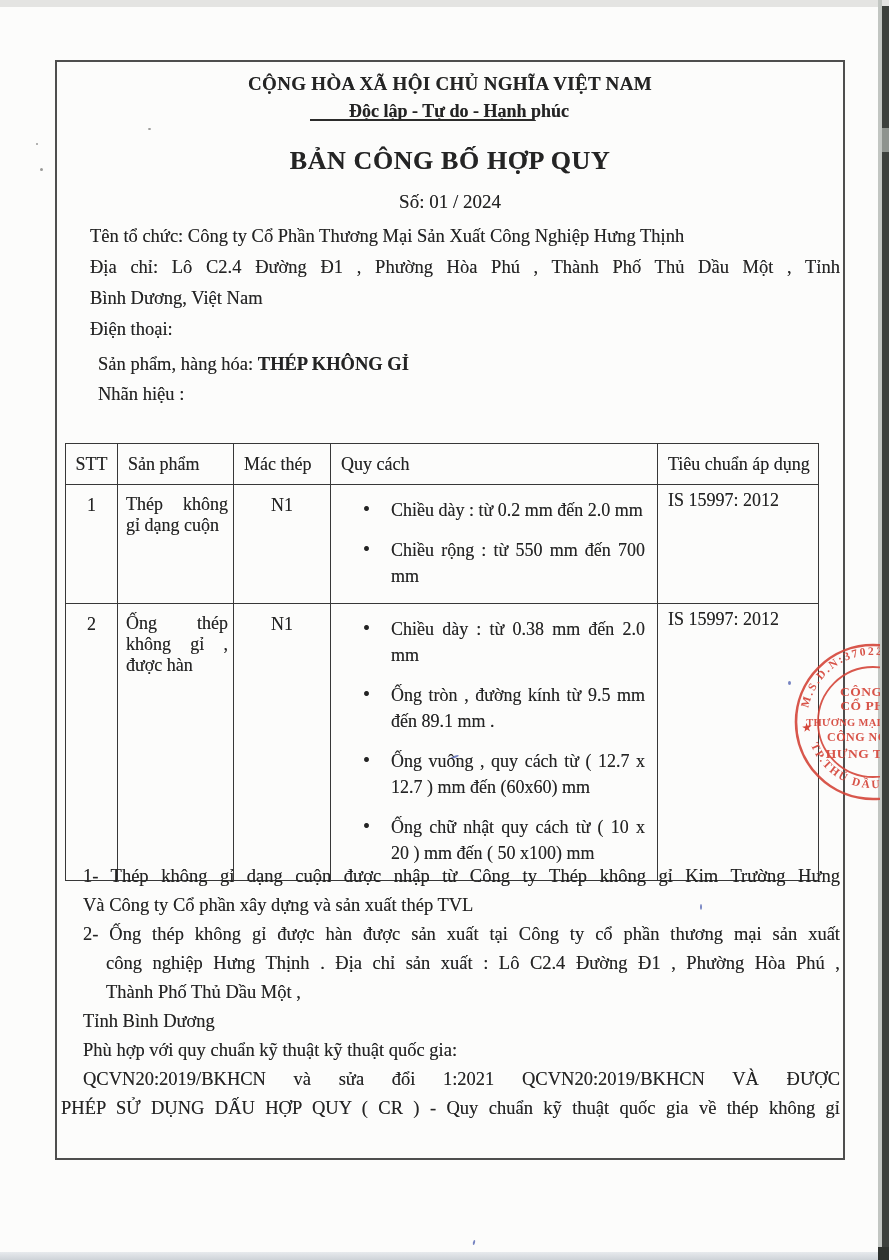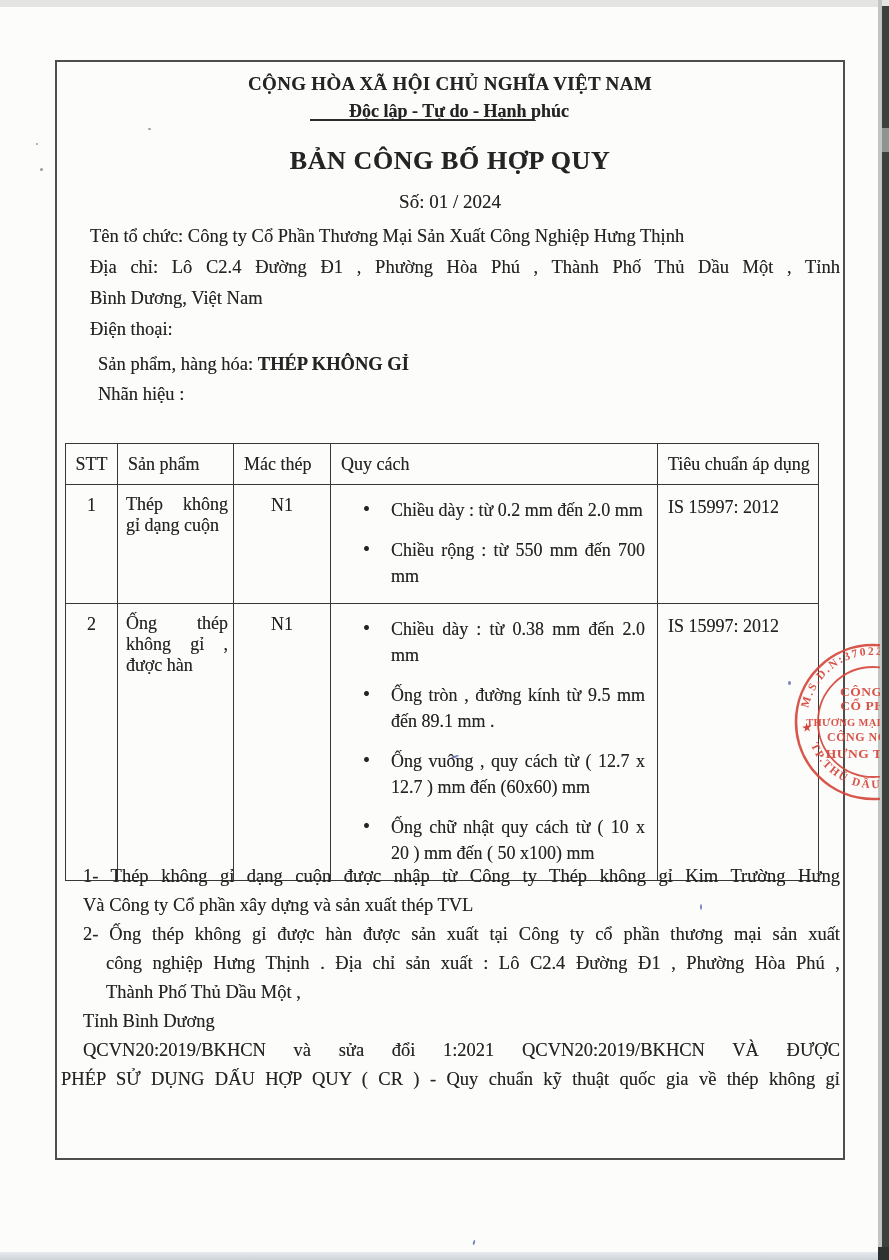--- a/index.html
+++ b/index.html
@@ -46,21 +46,21 @@
   
   .spec-table{position:absolute;top:381px;left:8px;width:753px;
     border-collapse:collapse;table-layout:fixed;font-size:18px;}
   .spec-table th,.spec-table td{border:1.6px solid #383838;vertical-align:top;font-weight:normal;}
   .spec-table th{height:40px;vertical-align:middle;text-align:left;padding:0 0 0 10px;}
   .spec-table th.c{text-align:center;padding:0;}
   td.stt{text-align:center;padding-top:10px;}
   td.sp{padding:9px 5px 0 8px;text-align:justify;}
   td.mt{text-align:center;padding-top:10px;}
   td.qc{padding:12px 12px 0 0;margin-top:15px;}
-  td.tc{padding:12px 4px 0 10px;}
+  td.tc{padding:5px 4px 0 10px;}
   ul.qc-list{margin:0;padding:0;list-style:none;}
   ul.qc-list li{position:relative;padding-left:60px;margin-bottom:14px;
     text-align:justify;line-height:26px;}
   ul.qc-list li::before{content:"\2022";position:absolute;left:32px;top:-1px;font-size:20px;}
 
   
   .notes{position:absolute;top:800px;left:26px;width:757px;font-size:18.5px;line-height:29px;}
   .n-indent{padding-left:23px;}
   .n-hang{margin-left:-22px;}
   .just-all{text-align:justify;text-align-last:justify;}
@@ -152,20 +152,21 @@
     </tbody>
       </table>
 
     <div class="notes">
       <div class="just-all">1- Thép không gỉ dạng cuộn được nhập từ Công ty Thép không gỉ Kim Trường Hưng</div>
       <div>Và Công ty Cổ phần xây dựng và sản xuất thép TVL</div>
       <div class="just-all">2- Ống thép không gỉ được hàn được sản xuất tại Công ty cổ phần thương mại sản xuất</div>
       <div class="n-indent just-all">công nghiệp Hưng Thịnh . Địa chỉ sản xuất : Lô C2.4 Đường Đ1 , Phường Hòa Phú ,</div>
       <div class="n-indent">Thành Phố Thủ Dầu Một ,</div>
       <div>Tỉnh Bình Dương</div>
+      <div>Phù hợp với quy chuẩn kỹ thuật kỹ thuật quốc gia:</div>
       <div class="just-all">QCVN20:2019/BKHCN và sửa đổi 1:2021 QCVN20:2019/BKHCN VÀ ĐƯỢC</div>
       <div class="n-hang just-all">PHÉP SỬ DỤNG DẤU HỢP QUY ( CR ) - Quy chuẩn kỹ thuật quốc gia về thép không gỉ</div>
     </div>
 
   </div>
 
   <svg class="stamp" width="110" height="176" viewBox="0 0 110 176">
     <g fill="none" stroke="#d5463a" opacity="0.9">
       <circle cx="103" cy="88" r="77" stroke-width="2.6"></circle>
       <circle cx="103" cy="88" r="55" stroke-width="1.8"></circle>

